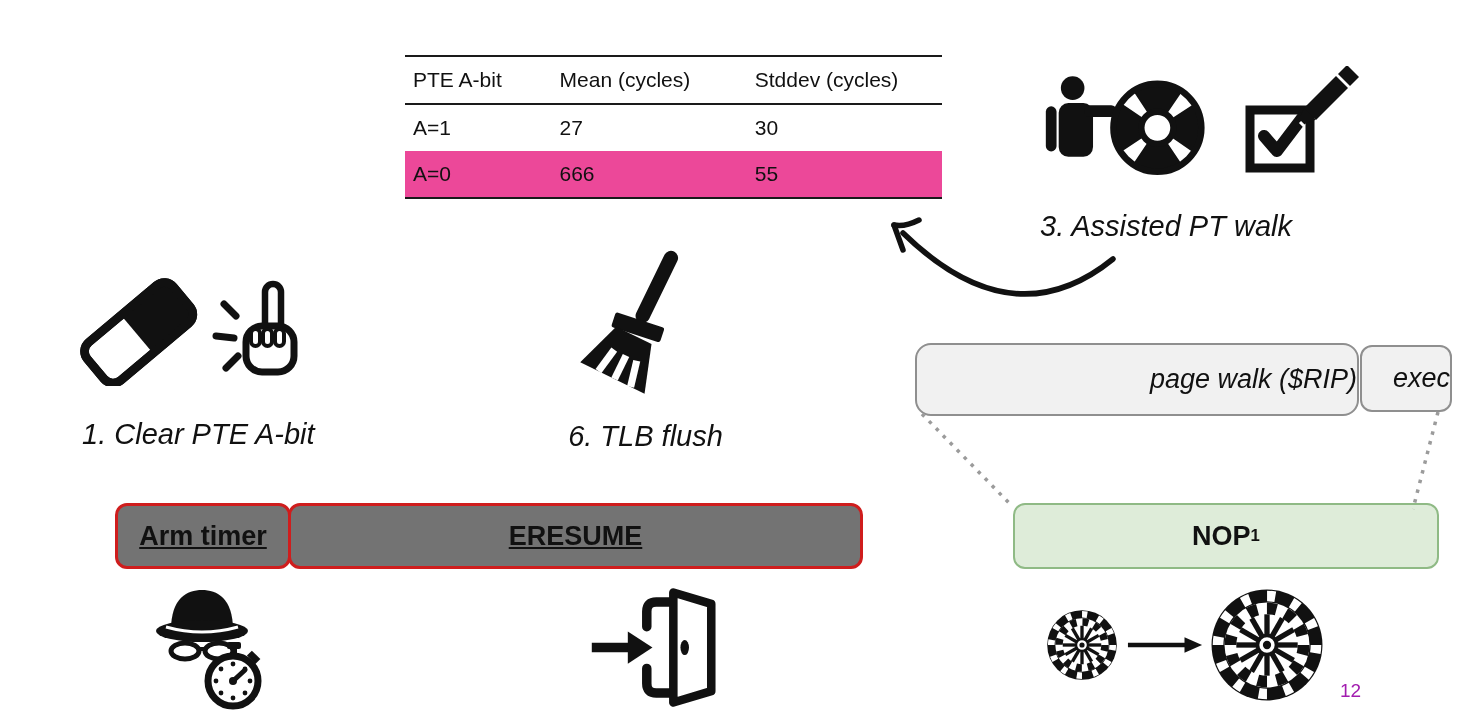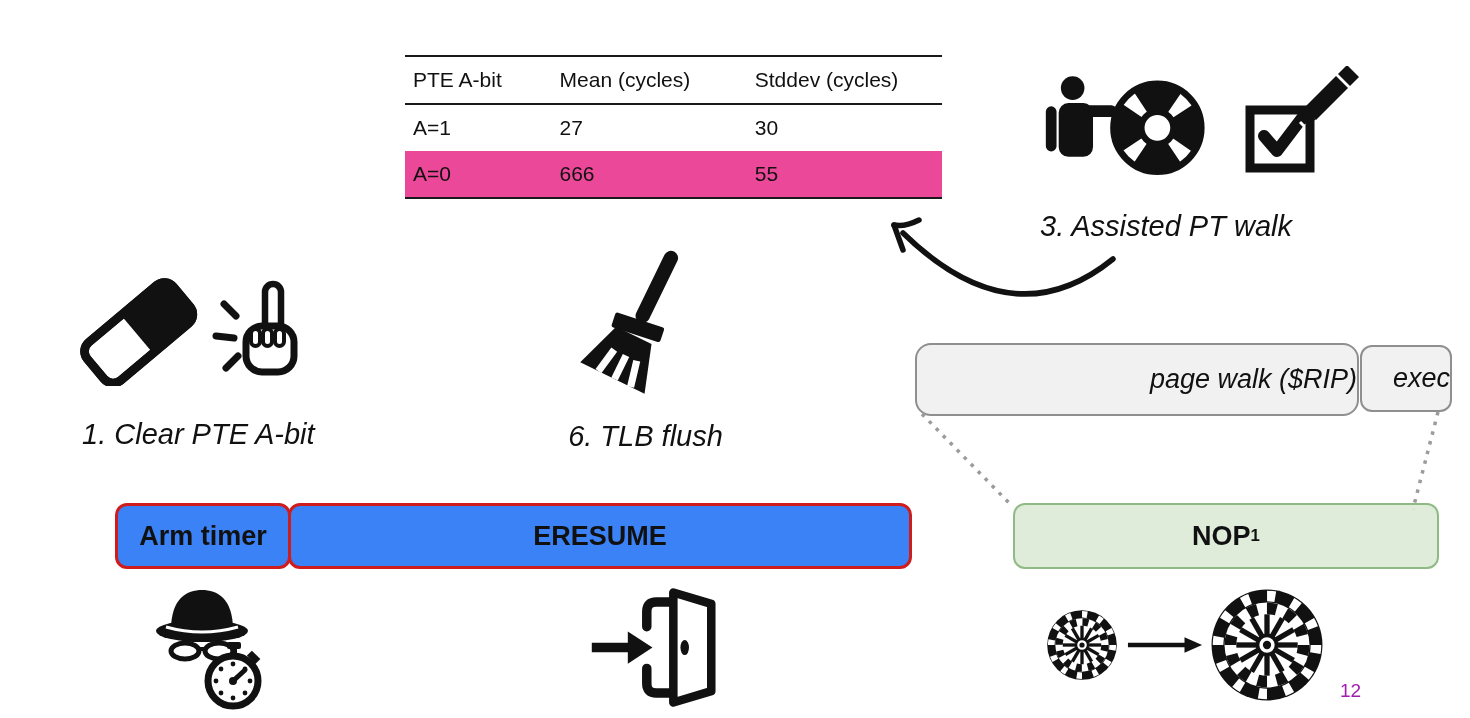--- a/index.html
+++ b/index.html
@@ -31,24 +31,24 @@
     font-style:italic;font-size:27px;
   }
   .callout.pagewalk{left:915px;top:343px;width:440px;height:69px;border-radius:16px;}
   .callout.exec{left:1360px;top:345px;width:88px;height:63px;border-radius:12px;}
   
   .tl-seg{
     position:absolute;top:503px;height:66px;border-radius:12px;
     display:flex;align-items:center;justify-content:center;
     font-weight:bold;font-size:27px;box-sizing:border-box;
   }
-  .tl-red{background:#3b82f6;border:3px solid #cf1d1d;}
+  .tl-red{background:#737373;border:3px solid #cf1d1d;text-decoration:underline;}
   .tl-green{background:#deecd9;border:2.5px solid #8fba85;}
   .tl-arm{left:115px;width:176px;}
-  .tl-eresume{left:288px;width:624px;}
+  .tl-eresume{left:288px;width:575px;}
   .tl-nop{left:1013px;width:426px;}
   .tl-seg sub{font-size:0.62em;line-height:0;}
   
   .icon{position:absolute;}
   
   .overlay{position:absolute;left:0;top:0;width:1470px;height:718px;pointer-events:none;}
   
   .page-num{position:absolute;left:1340px;top:680px;font-size:19px;color:#a21caf;}
 </style>
 </head>

